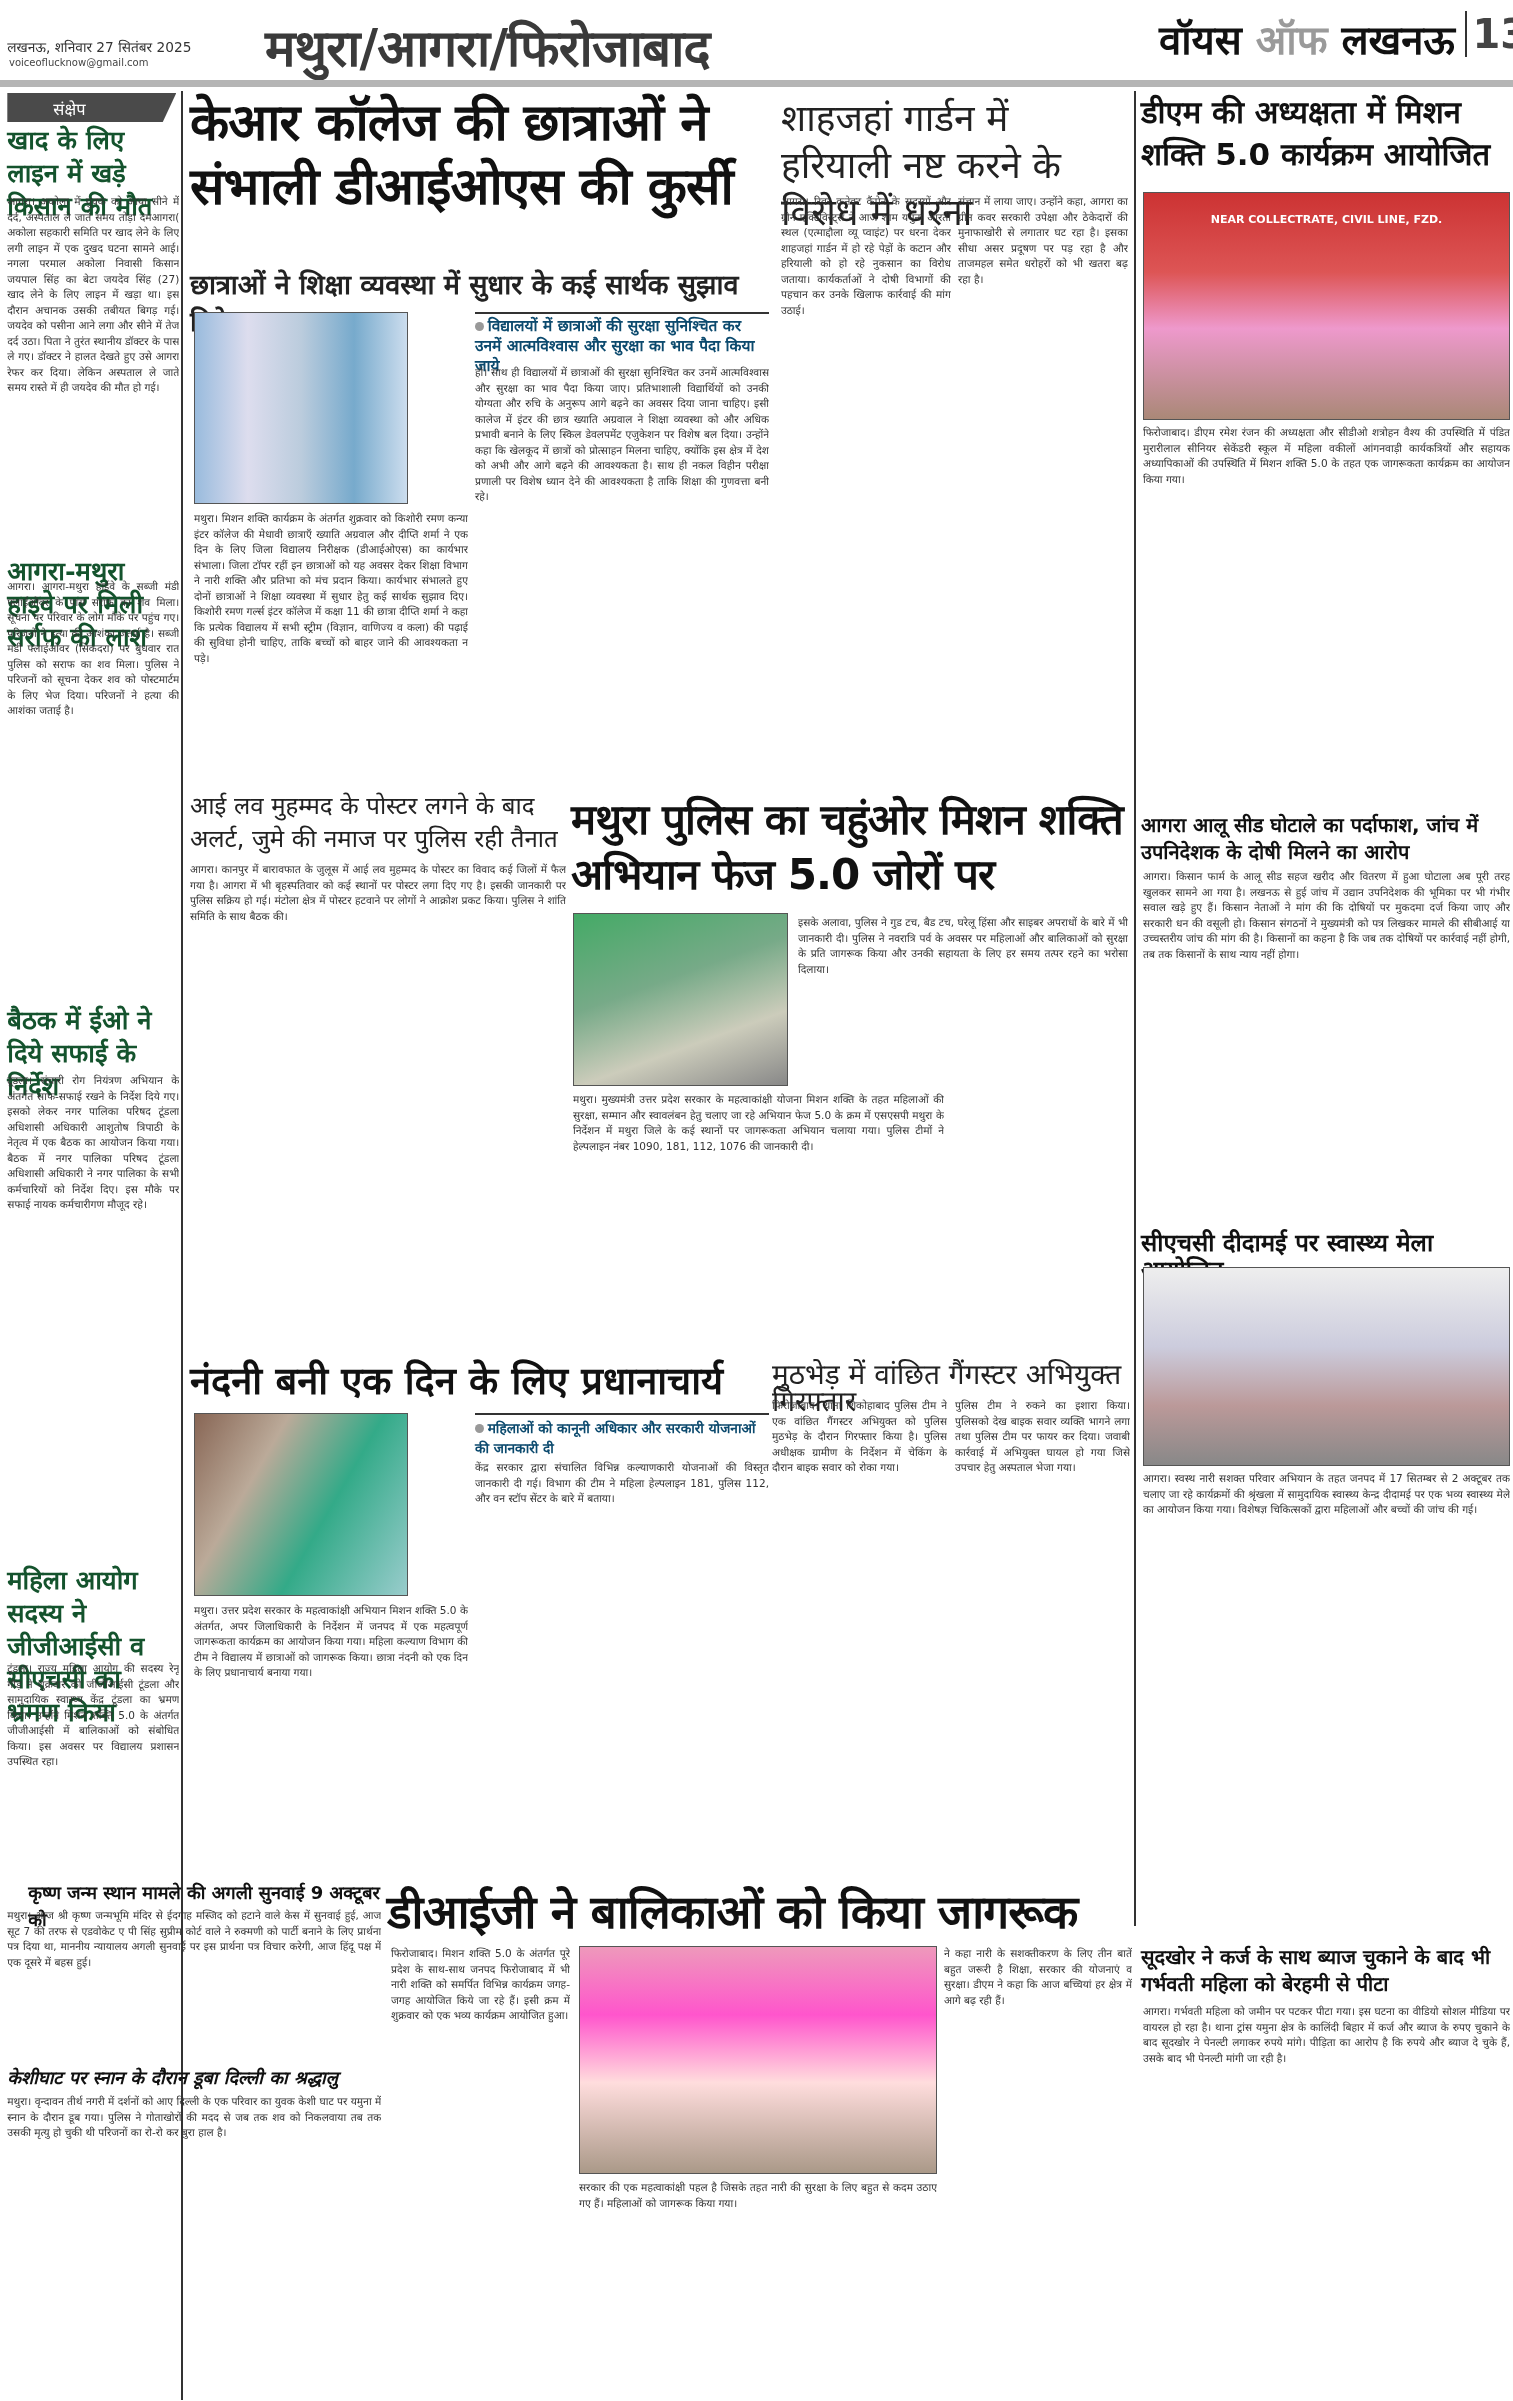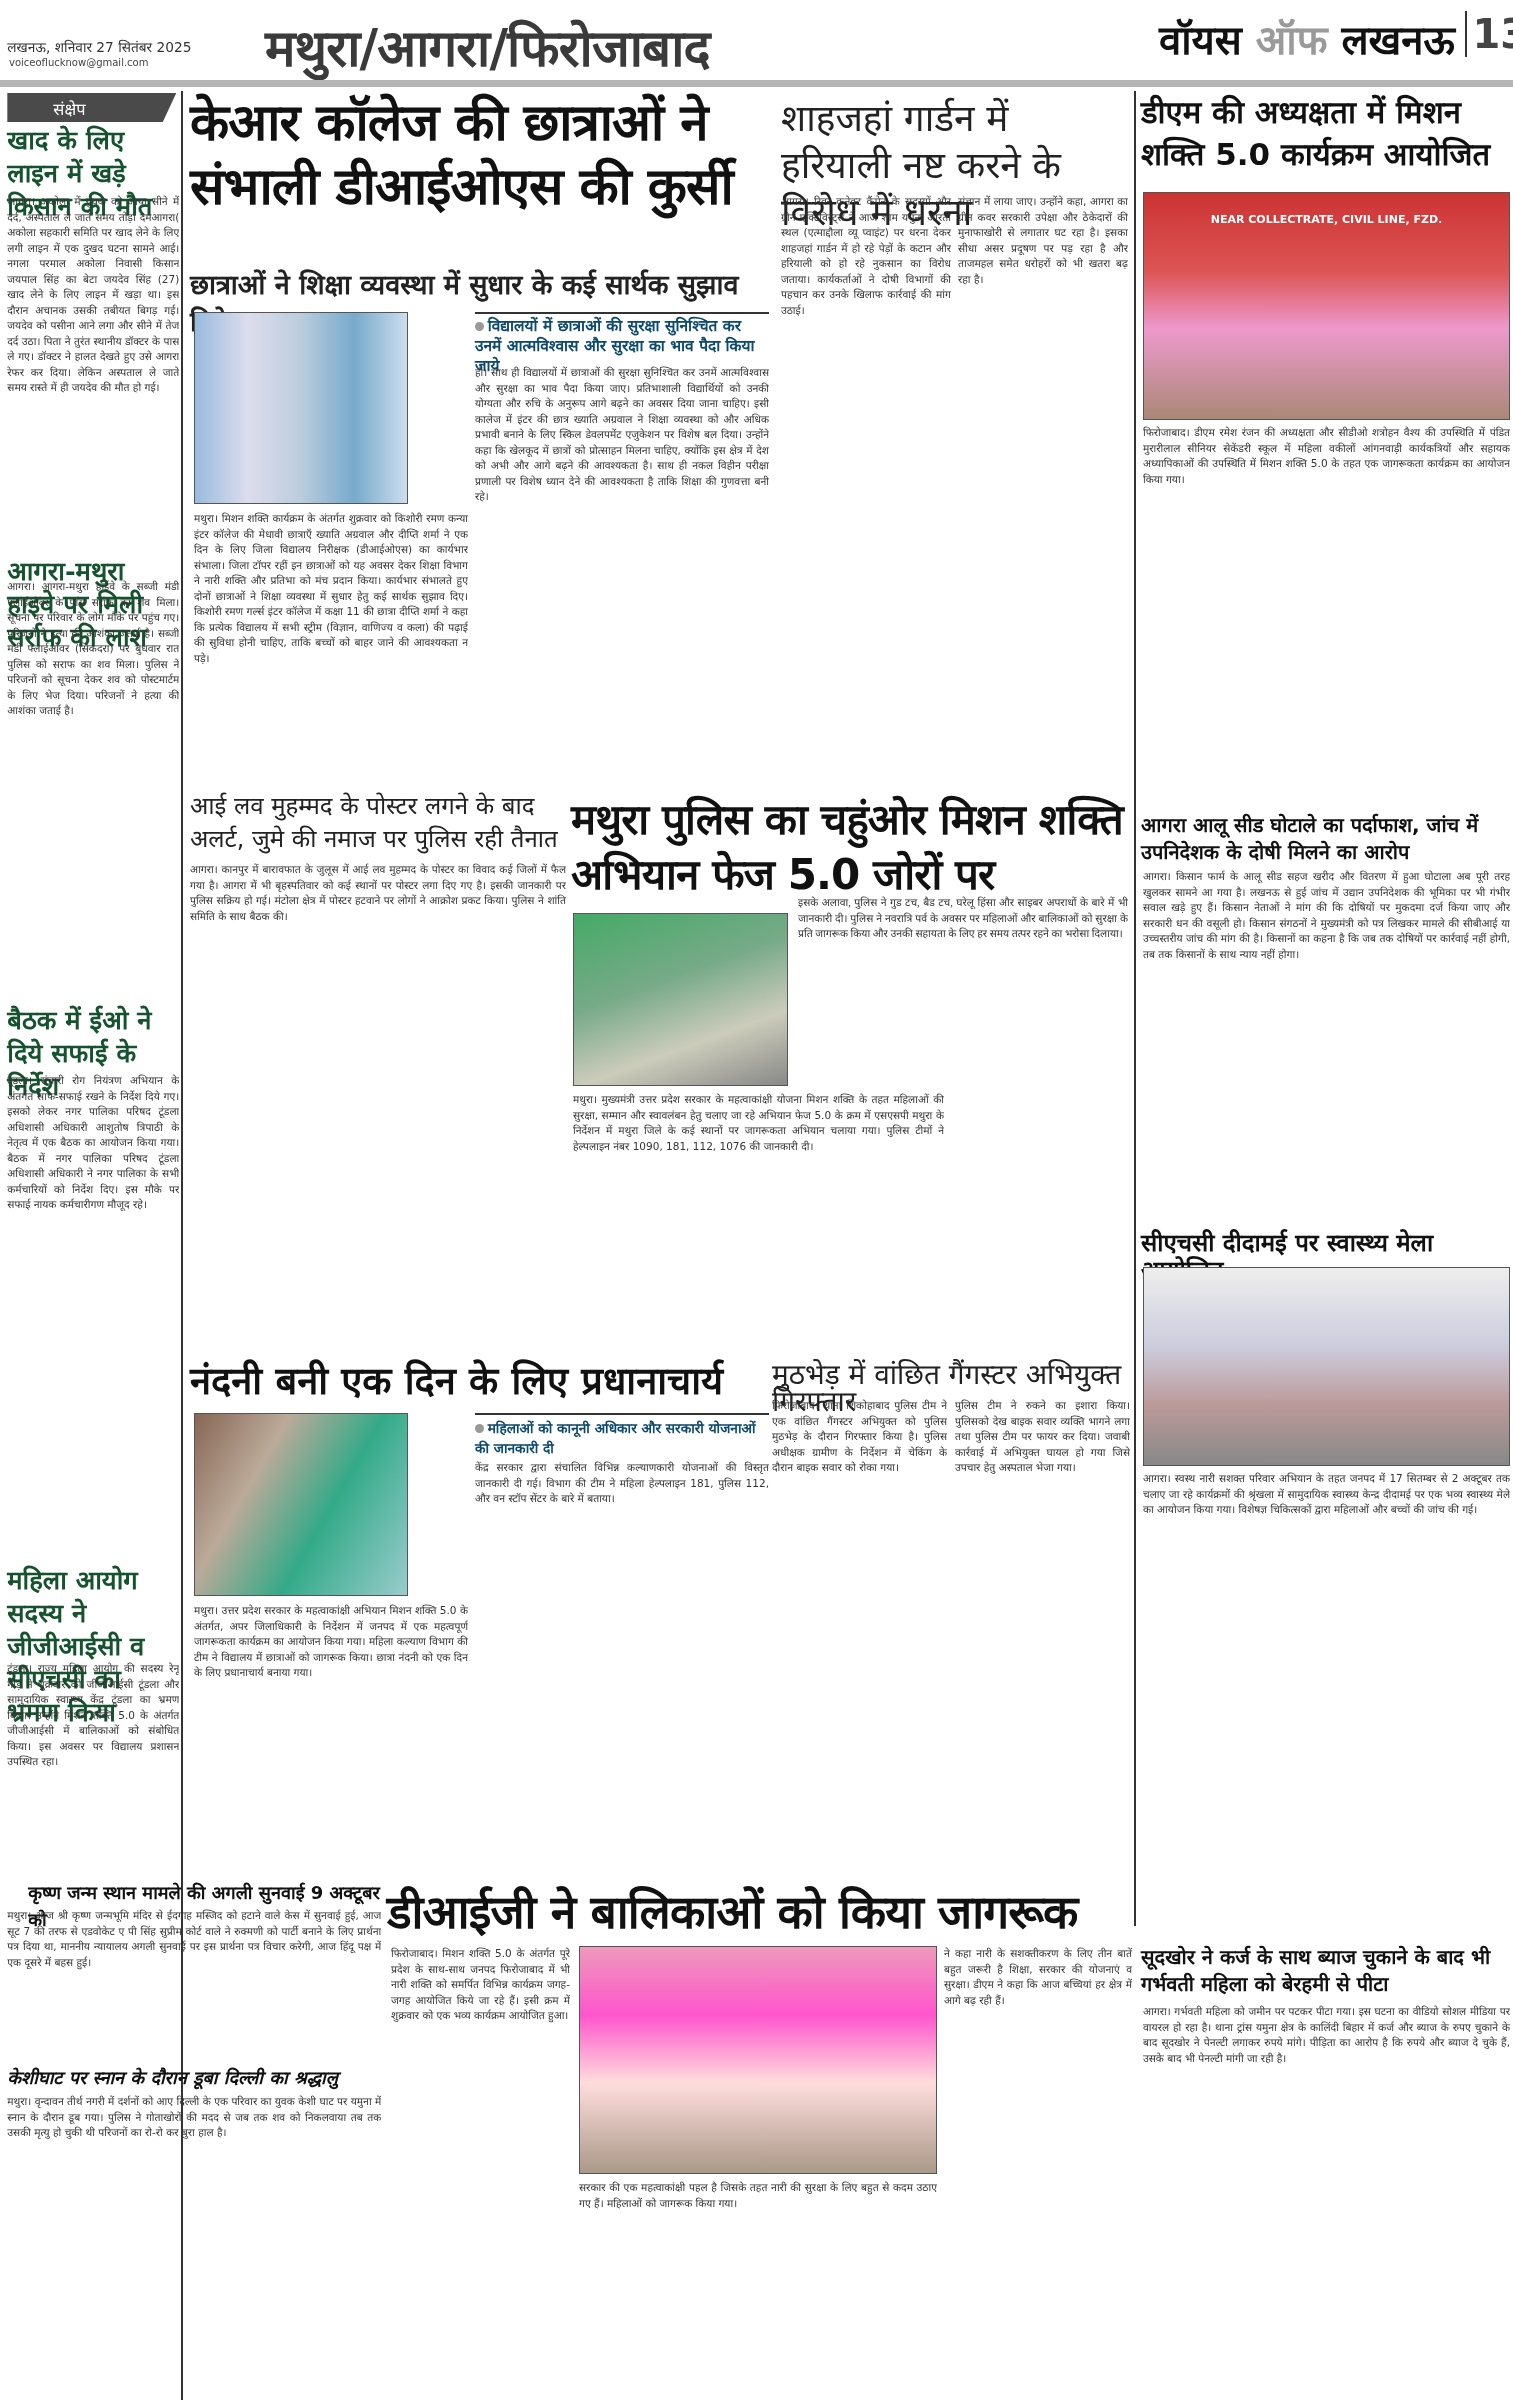--- a/index.html
+++ b/index.html
@@ -82,21 +82,21 @@
   <div style="color:#fff;font-size:11px;text-align:center;margin-top:20px;font-weight:bold;">NEAR COLLECTRATE, CIVIL LINE, FZD.</div>
 </div>
 <div class="abs col-text" style="left:1143px;top:425px;width:367px;height:383px;">फिरोजाबाद। डीएम रमेश रंजन की अध्यक्षता और सीडीओ शत्रोहन वैश्य की उपस्थिति में पंडित मुरारीलाल सीनियर सेकेंडरी स्कूल में महिला वकीलों आंगनवाड़ी कार्यकत्रियों और सहायक अध्यापिकाओं की उपस्थिति में मिशन शक्ति 5.0 के तहत एक जागरूकता कार्यक्रम का आयोजन किया गया।</div>
 
 <div class="abs hl-m hl-thin" style="left:190px;top:790px;width:383px;font-size:24px;">आई लव मुहम्मद के पोस्टर लगने के बाद अलर्ट, जुमे की नमाज पर पुलिस रही तैनात</div>
 <div class="abs col-text" style="left:190px;top:862px;width:376px;height:484px;">आगरा। कानपुर में बारावफात के जुलूस में आई लव मुहम्मद के पोस्टर का विवाद कई जिलों में फैल गया है। आगरा में भी बृहस्पतिवार को कई स्थानों पर पोस्टर लगा दिए गए है। इसकी जानकारी पर पुलिस सक्रिय हो गई। मंटोला क्षेत्र में पोस्टर हटवाने पर लोगों ने आक्रोश प्रकट किया। पुलिस ने शांति समिति के साथ बैठक की।</div>
 
 <div class="abs hl-xl" style="left:571px;top:792px;width:562px;font-size:42px;line-height:55px;">मथुरा पुलिस का चहुंओर मिशन शक्ति अभियान फेज 5.0 जोरों पर</div>
 <div class="abs photo photo-green" style="left:573px;top:913px;width:215px;height:173px;"></div>
 <div class="abs col-text" style="left:573px;top:1092px;width:371px;height:256px;">मथुरा। मुख्यमंत्री उत्तर प्रदेश सरकार के महत्वाकांक्षी योजना मिशन शक्ति के तहत महिलाओं की सुरक्षा, सम्मान और स्वावलंबन हेतु चलाए जा रहे अभियान फेज 5.0 के क्रम में एसएसपी मथुरा के निर्देशन में मथुरा जिले के कई स्थानों पर जागरूकता अभियान चलाया गया। पुलिस टीमों ने हेल्पलाइन नंबर 1090, 181, 112, 1076 की जानकारी दी।</div>
-<div class="abs col-text" style="left:798px;top:895px;width:330px;height:173px;font-family:Liberation Serif, serif;">इसके अलावा, पुलिस ने गुड टच, बैड टच, घरेलू हिंसा और साइबर अपराधों के बारे में भी जानकारी दी। पुलिस ने नवरात्रि पर्व के अवसर पर महिलाओं और बालिकाओं को सुरक्षा के प्रति जागरूक किया और उनकी सहायता के लिए हर समय तत्पर रहने का भरोसा दिलाया।</div>
+<div class="abs col-text" style="left:798px;top:915px;width:330px;height:173px;">इसके अलावा, पुलिस ने गुड टच, बैड टच, घरेलू हिंसा और साइबर अपराधों के बारे में भी जानकारी दी। पुलिस ने नवरात्रि पर्व के अवसर पर महिलाओं और बालिकाओं को सुरक्षा के प्रति जागरूक किया और उनकी सहायता के लिए हर समय तत्पर रहने का भरोसा दिलाया।</div>
 
 <div class="abs hl-s" style="left:1141px;top:812px;width:370px;">आगरा आलू सीड घोटाले का पर्दाफाश, जांच में उपनिदेशक के दोषी मिलने का आरोप</div>
 <div class="abs col-text" style="left:1143px;top:869px;width:367px;height:347px;">आगरा। किसान फार्म के आलू सीड सहज खरीद और वितरण में हुआ घोटाला अब पूरी तरह खुलकर सामने आ गया है। लखनऊ से हुई जांच में उद्यान उपनिदेशक की भूमिका पर भी गंभीर सवाल खड़े हुए हैं। किसान नेताओं ने मांग की कि दोषियों पर मुकदमा दर्ज किया जाए और सरकारी धन की वसूली हो। किसान संगठनों ने मुख्यमंत्री को पत्र लिखकर मामले की सीबीआई या उच्चस्तरीय जांच की मांग की है। किसानों का कहना है कि जब तक दोषियों पर कार्रवाई नहीं होगी, तब तक किसानों के साथ न्याय नहीं होगा।</div>
 
 <div class="abs hl-s" style="left:1141px;top:1230px;width:370px;font-size:24px;">सीएचसी दीदामई पर स्वास्थ्य मेला आयोजित</div>
 <div class="abs photo photo-hosp" style="left:1143px;top:1267px;width:367px;height:199px;"></div>
 <div class="abs col-text" style="left:1143px;top:1471px;width:367px;height:456px;">आगरा। स्वस्थ नारी सशक्त परिवार अभियान के तहत जनपद में 17 सितम्बर से 2 अक्टूबर तक चलाए जा रहे कार्यक्रमों की श्रृंखला में सामुदायिक स्वास्थ्य केन्द्र दीदामई पर एक भव्य स्वास्थ्य मेले का आयोजन किया गया। विशेषज्ञ चिकित्सकों द्वारा महिलाओं और बच्चों की जांच की गई।</div>
 
 <div class="abs hl-l" style="left:190px;top:1358px;width:575px;font-size:38px;">नंदनी बनी एक दिन के लिए प्रधानाचार्य</div>
 <div class="abs photo photo-room" style="left:194px;top:1413px;width:214px;height:183px;"></div>

